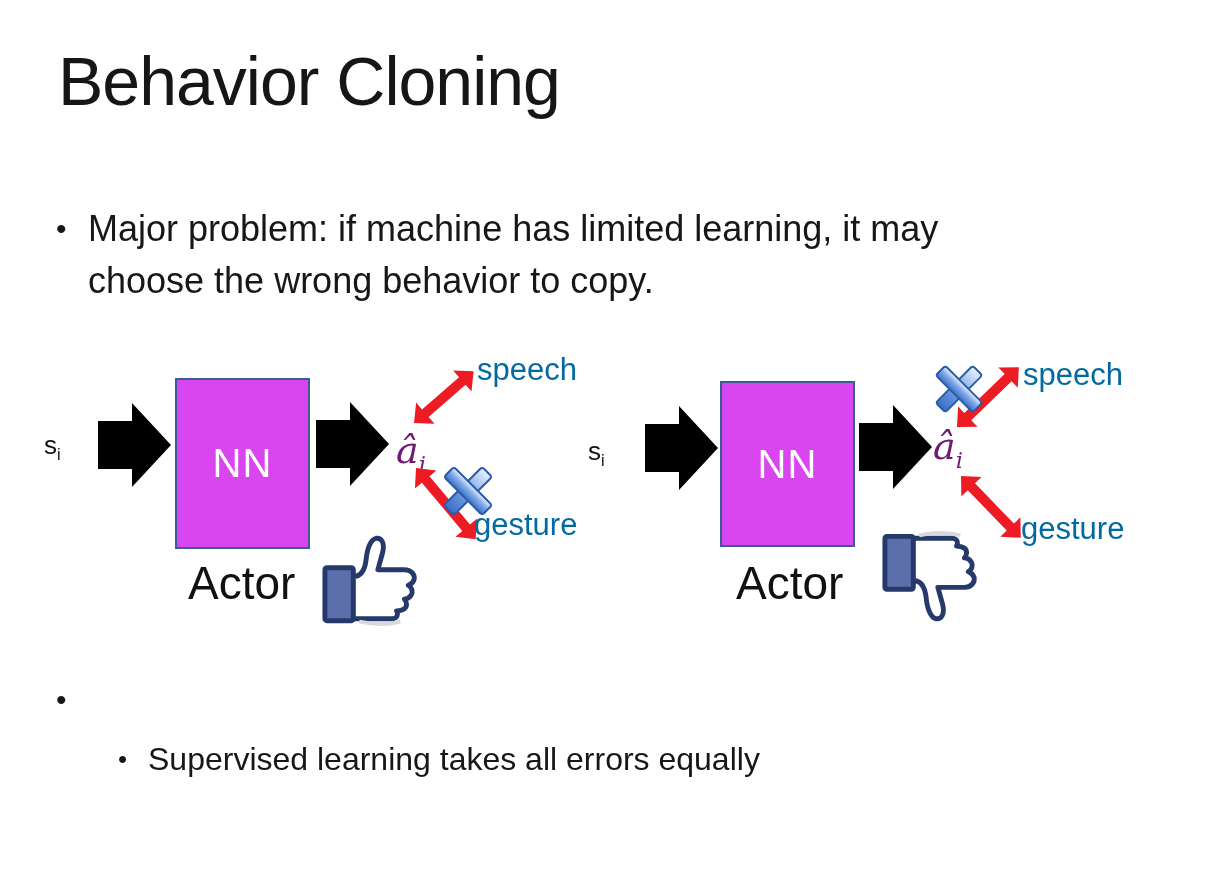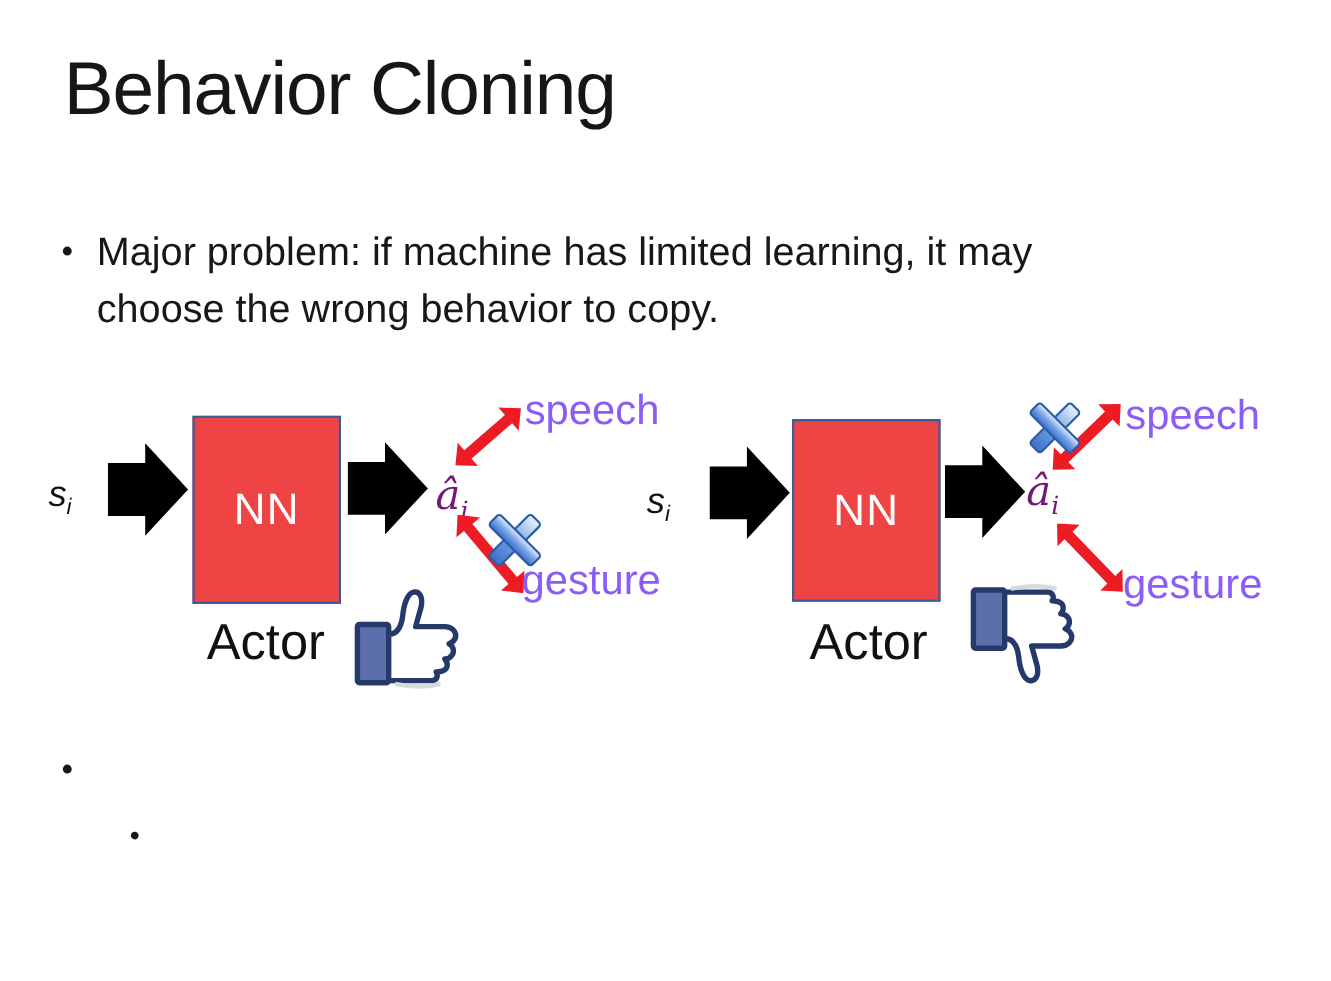--- a/index.html
+++ b/index.html
@@ -13,29 +13,29 @@
   }
   .bullet-row{display:flex;align-items:flex-start;}
   .bullet-dot{font-size:30px;line-height:52px;width:32px;flex:0 0 32px;}
   .b1{left:56px;top:203px;width:1010px;font-size:36px;line-height:52px;}
   .b1 .btext{max-width:940px;}
   .b2{left:56px;top:674px;width:1100px;font-size:36px;line-height:50px;}
   .b3{left:118px;top:736px;width:1000px;font-size:32px;line-height:46px;}
   .b3 .bullet-dot{font-size:26px;line-height:46px;width:30px;flex:0 0 30px;}
 
   .nn-box{
-    background:#ef4444;border:2px solid #3A5C9B;display:flex;align-items:center;justify-content:center;
+    background:#d946ef;border:2px solid #3A5C9B;display:flex;align-items:center;justify-content:center;
     color:#ffffff;font-size:40px;letter-spacing:1px;
   }
   .actor-label{font-size:46px;color:#111;}
-  .sig{font-size:33px;color:#111;font-style:italic;}
+  .sig{font-size:26px;color:#111;}
   .sig sub{font-size:0.62em;}
   .ahat{font-family:"DejaVu Serif",serif;font-style:italic;font-size:38px;color:#701a75;}
   .ahat sub{font-size:0.6em;font-style:italic;}
-  .action-label{font-size:38px;color:#8b5cf6;}
+  .action-label{font-size:31px;color:#0369a1;}
   .dbl-arrow{position:absolute;transform-origin:0 50%;}
   .bottom-artifact{
     left:0;top:886px;width:492px;height:0;border-top:3px dashed #e2e8ea;
   }
 </style>
 </head>
 <body>
 
 <div class="slide">
 
@@ -149,17 +149,18 @@
       <path d="M40 93 q24 5 42 0" fill="none" stroke="#d6dadd" stroke-width="4"></path>
     </g>
   </svg>
 
   <div class="abs b2 bullet-row">
     <span class="bullet-dot">•</span>
   </div>
 
   <div class="abs b3 bullet-row">
     <span class="bullet-dot">•</span>
+    <span>Supervised learning takes all errors equally</span>
   </div>
 
   <div class="abs bottom-artifact"></div>
 
 </div>
 
 </body></html>

